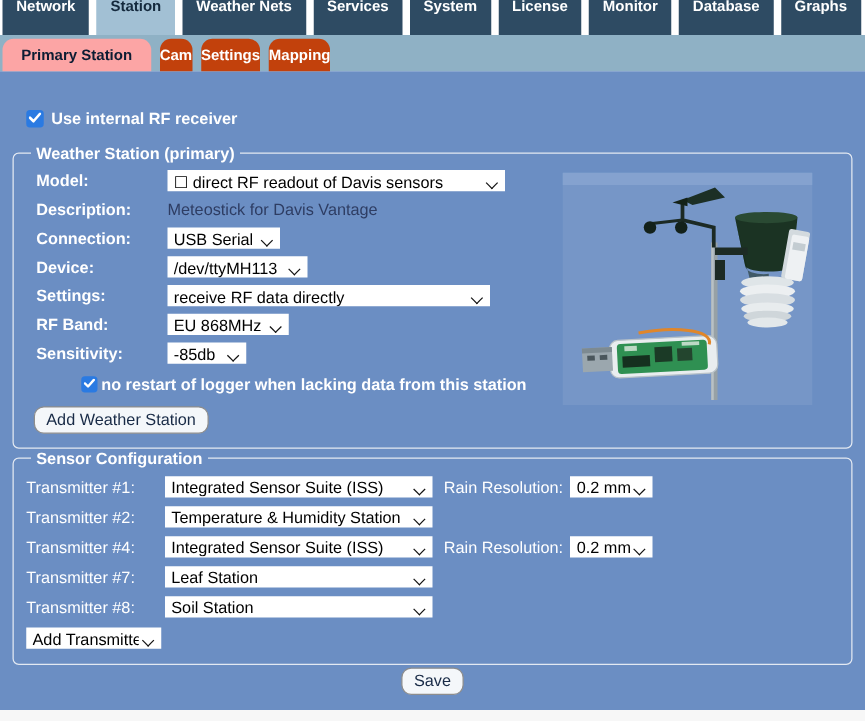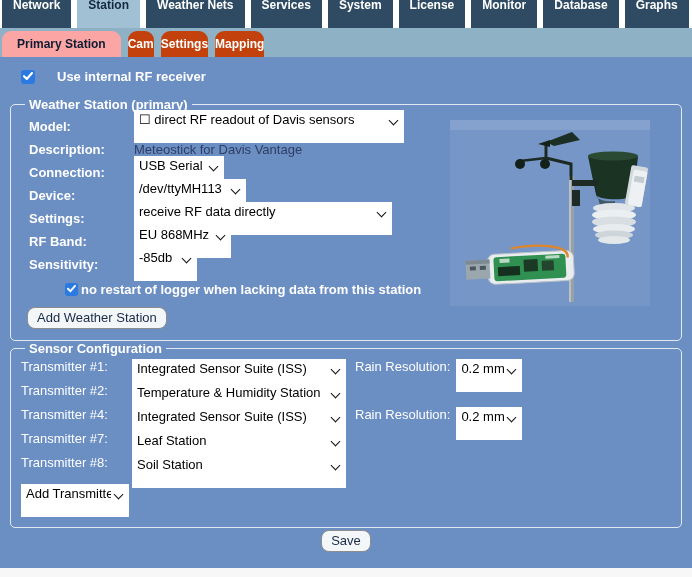--- a/index.html
+++ b/index.html
@@ -22,40 +22,40 @@
     display:inline-block; height:26px; line-height:27px; padding:0 0; margin-right:7px;
     background:#c2410c; color:#ffffff; font-size:12px; font-weight:bold;
     border-radius:9px 9px 0 0; cursor:pointer; white-space:nowrap;
   }
   .nav2 .tab.active { background:#fca5a5; color:#0d1c33; padding:0 15px; }
 
   
   .content { background:#6b8ec3; height:511px; padding:11px 10px 0 10px; }
 
   .cbrow { display:flex; align-items:center; }
-  .cbrow.top { margin:1px 0 13px 11px;gap:16px; }
+  .cbrow.top { margin:19px 0 13px 11px; }
   .checkbox { width:14px; height:14px; background:#2a7ae2; border-radius:3px;
     display:inline-flex; align-items:center; justify-content:center; flex-shrink:0; cursor:pointer; }
   .checkbox svg { display:block; }
   .cblabel { color:#ffffff; font-weight:bold; font-size:13px; margin-left:6px; }
 
   fieldset { border:1px solid #e3e9f2; border-radius:5px; padding:3px 12px 10px 8px; position:relative; }
   fieldset legend { color:#ffffff; font-weight:bold; font-size:13px; padding:0 4px; margin-left:6px; }
   fieldset.sensors { padding-bottom:6px; }
 
   .frow { display:flex; align-items:center; height:23px; margin-left:10px; }
   .frow .lbl { width:105px; flex-shrink:0; color:#ffffff; font-weight:bold; font-size:13px; }
   .frow .val { color:#2e3d63; font-weight:normal; font-size:13px; }
 
-  .srow { display:flex; height:24px; margin-left:2px; }
+  .srow { display:flex; align-items:center; height:24px; margin-left:2px; }
   .srow .lbl { width:111px; flex-shrink:0; color:#ffffff; font-size:13px; }
   .srow .rainlbl { color:#ffffff; font-size:13px; margin:0 6px 0 9px; }
 
   
-  .sel { position:relative; display:inline-block; height:33px; background:#ffffff; }
+  .sel { position:relative; display:inline-block; height:17px; background:#ffffff; }
   .sel select {
     appearance:none; -webkit-appearance:none; -moz-appearance:none;
     width:100%; height:19px; border:0; background:transparent; border-radius:0;
     font-family:"Liberation Sans", sans-serif; font-size:13px; color:#000;
     padding:0 18px 1px 5px; cursor:pointer; outline:none;
   }
   .sel::after { content:""; position:absolute; right:7px; top:7px; width:6px; height:6px;
     border-right:1.7px solid #111; border-bottom:1.7px solid #111;
     transform:rotate(45deg); pointer-events:none; }
 

